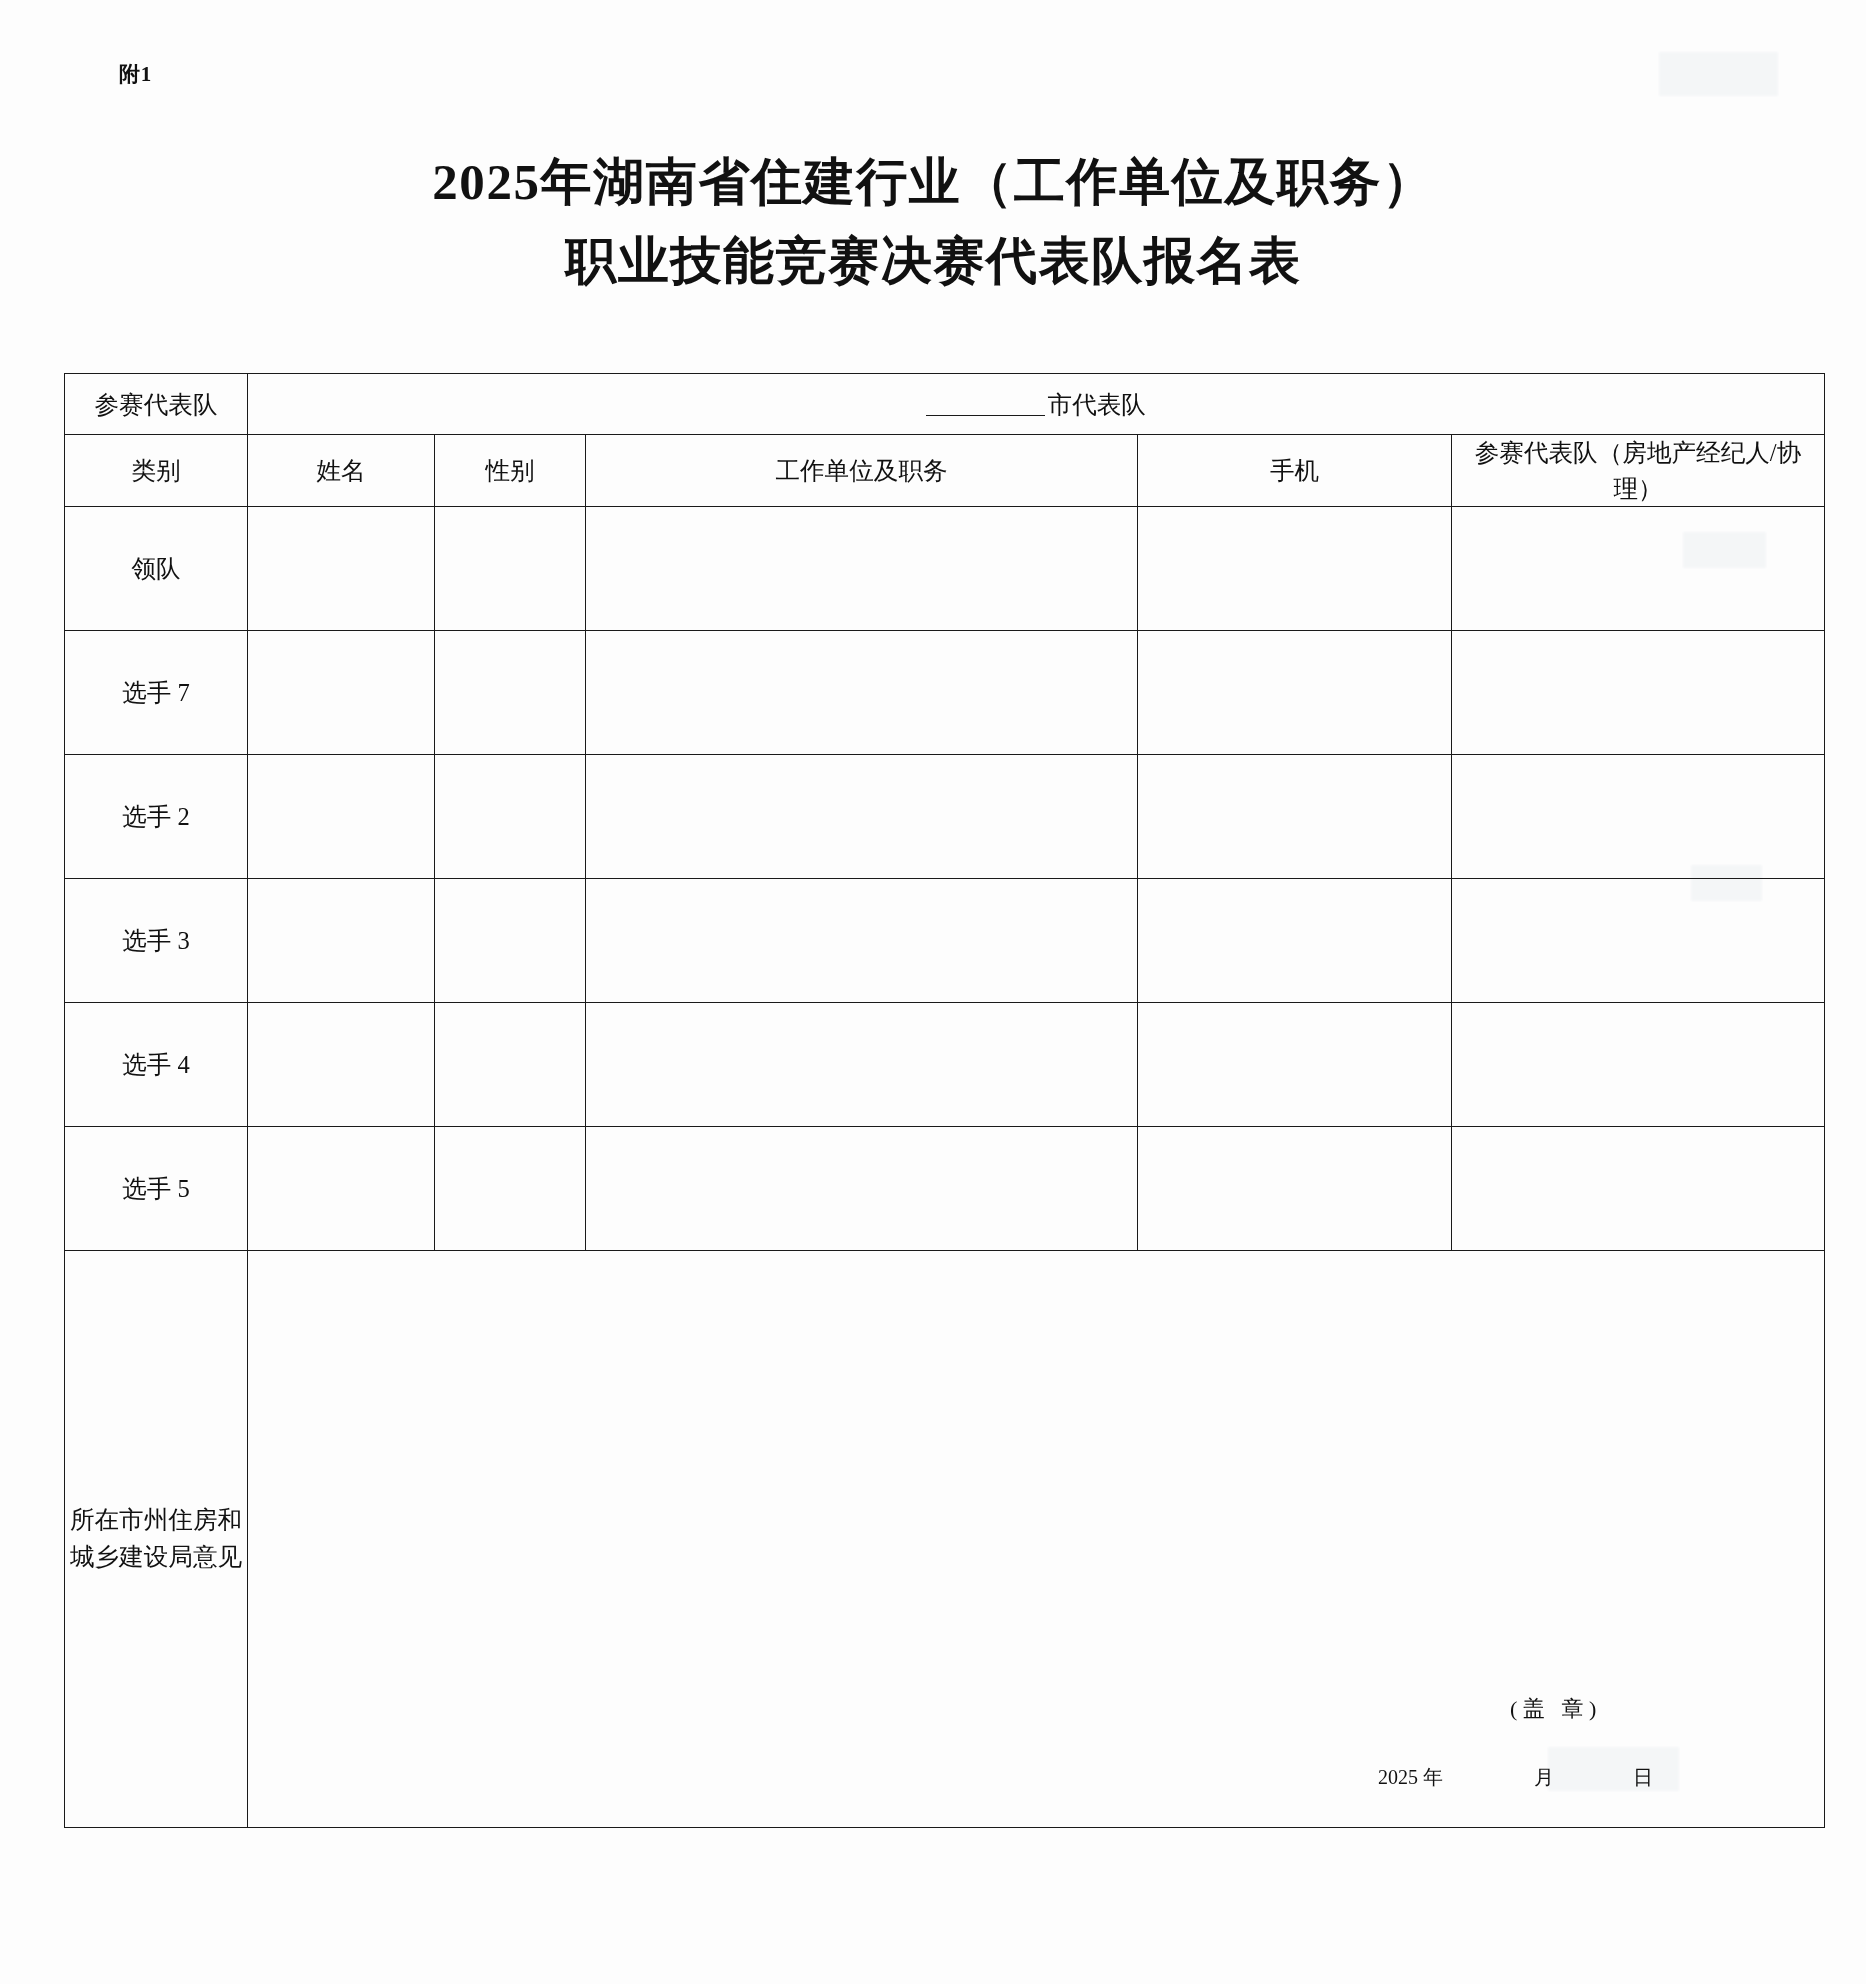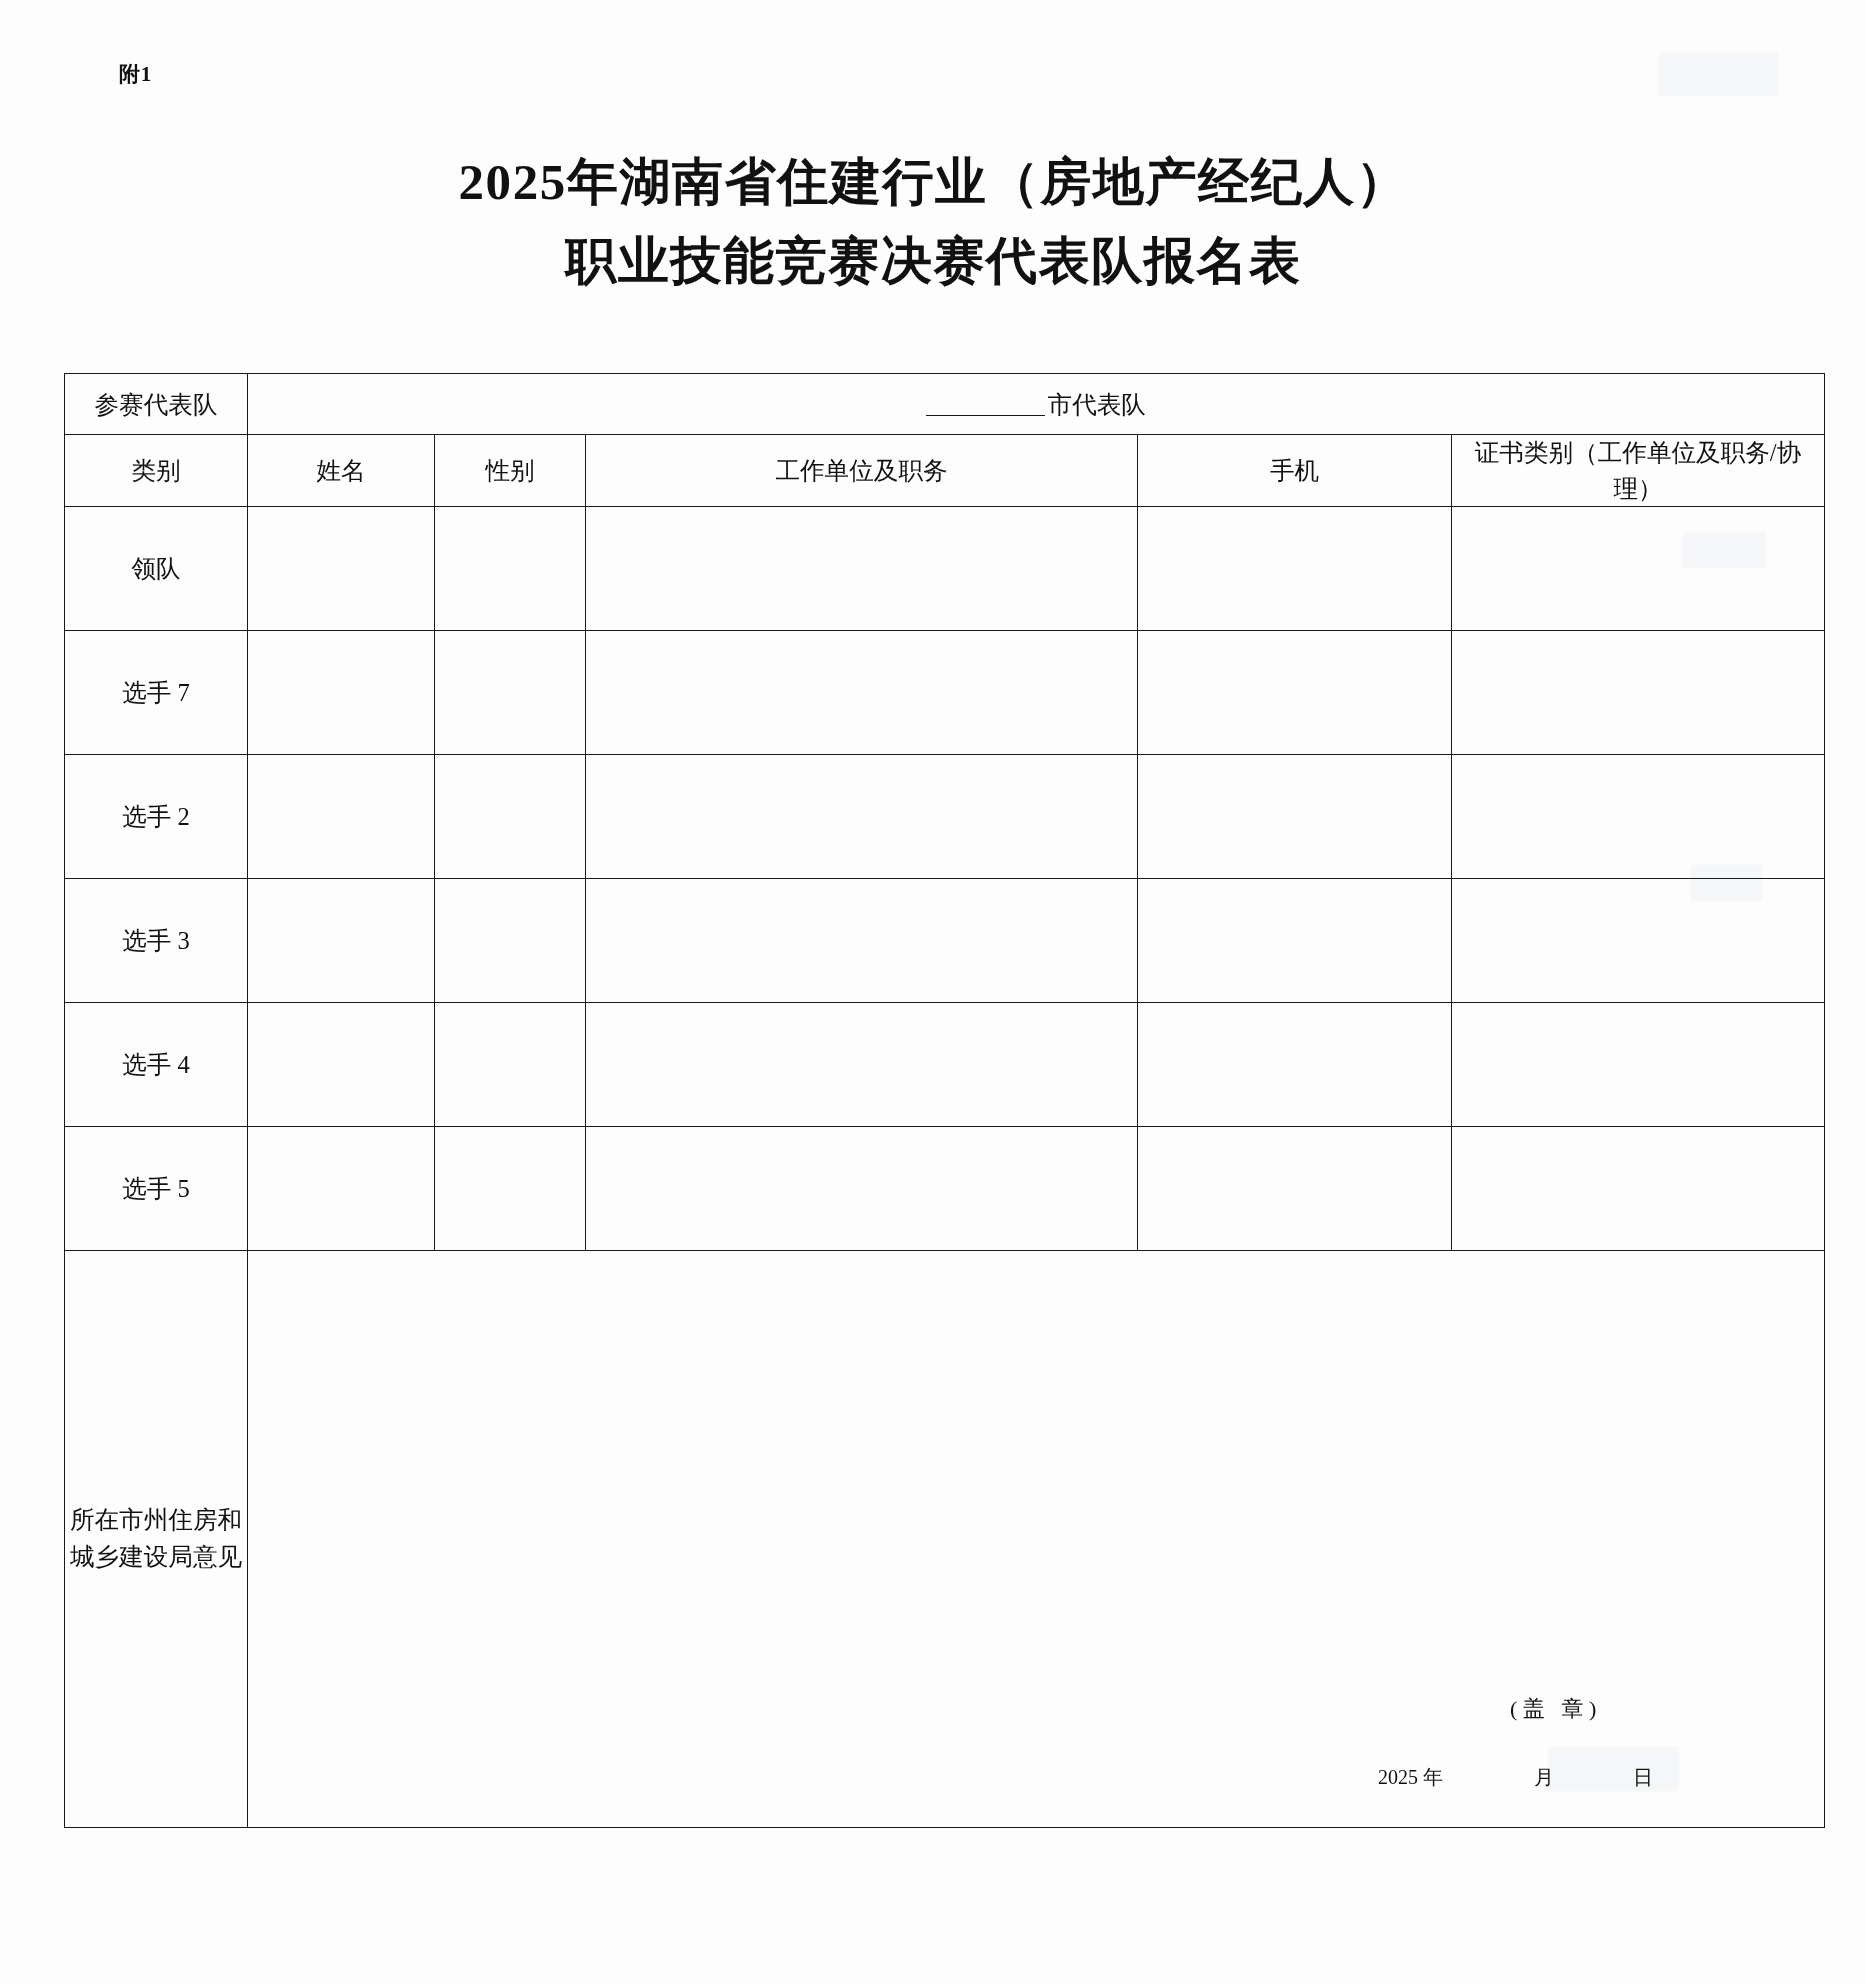--- a/index.html
+++ b/index.html
@@ -145,21 +145,21 @@
 <div class="page">
 
   <div class="bleed" style="left:1659px; top:52px; width:119px; height:44px;"></div>
   <div class="bleed" style="left:1683px; top:532px; width:83px; height:36px;"></div>
   <div class="bleed" style="left:1691px; top:865px; width:71px; height:36px;"></div>
   <div class="bleed" style="left:1548px; top:1747px; width:131px; height:44px;"></div>
 
   <div class="attach-label">附1</div>
 
   <div class="title-block">
-    <div class="title-line">2025年湖南省住建行业（房地产经纪人）</div>
+    <div class="title-line">2025年湖南省住建行业（工作单位及职务）</div>
     <div class="title-line">职业技能竞赛决赛代表队报名表</div>
   </div>
 
   <table class="form">
     <colgroup>
       <col class="team-label">
       <col class="name-col">
       <col class="gender-col">
       <col class="unit-col">
       <col class="phone-col">
@@ -173,21 +173,21 @@
         <span class="underline-blank"></span><span>市代表队</span>
       </td>
     </tr>
 
     <tr class="row-head">
       <td>类别</td>
       <td>姓名</td>
       <td>性别</td>
       <td>工作单位及职务</td>
       <td>手机</td>
-      <td class="cert-head">证书类别（工作单位及职务/协理）</td>
+      <td class="cert-head">参赛代表队（房地产经纪人/协理）</td>
     </tr>
 
     <tr class="blank-row">
       <td class="cat-cell">领队</td>
       <td></td>
       <td></td>
       <td></td>
       <td></td>
       <td></td>
     </tr>

